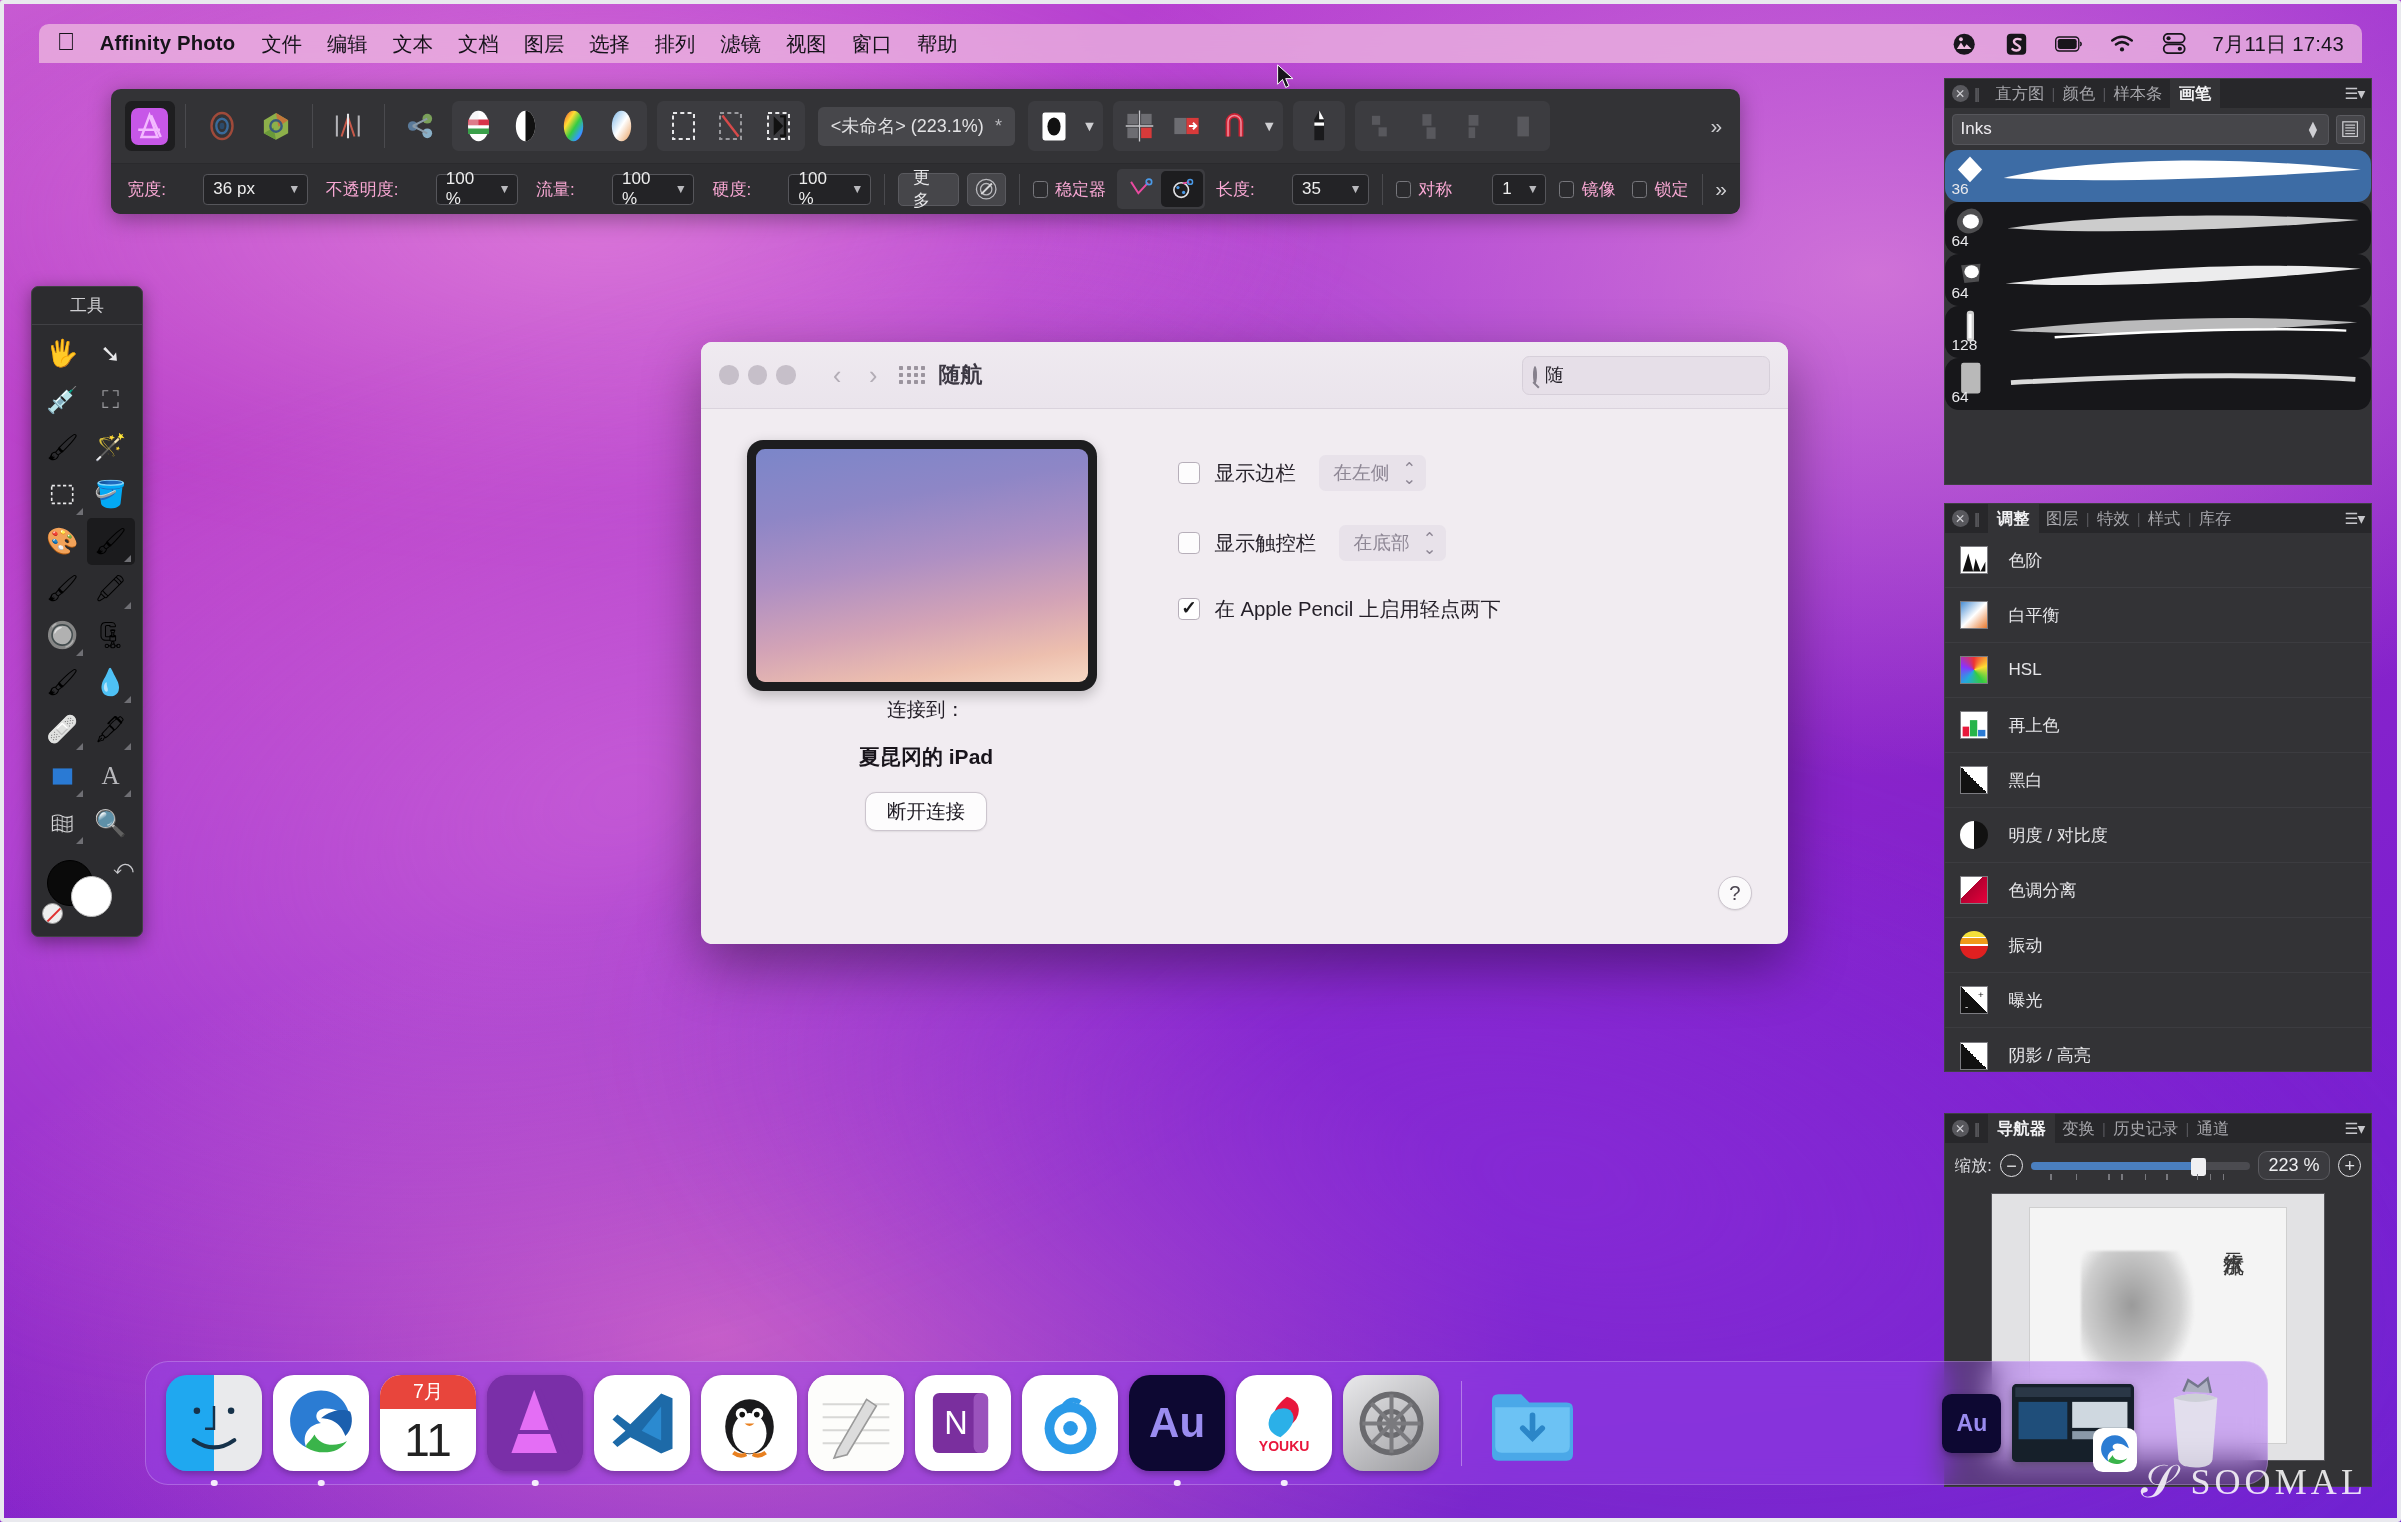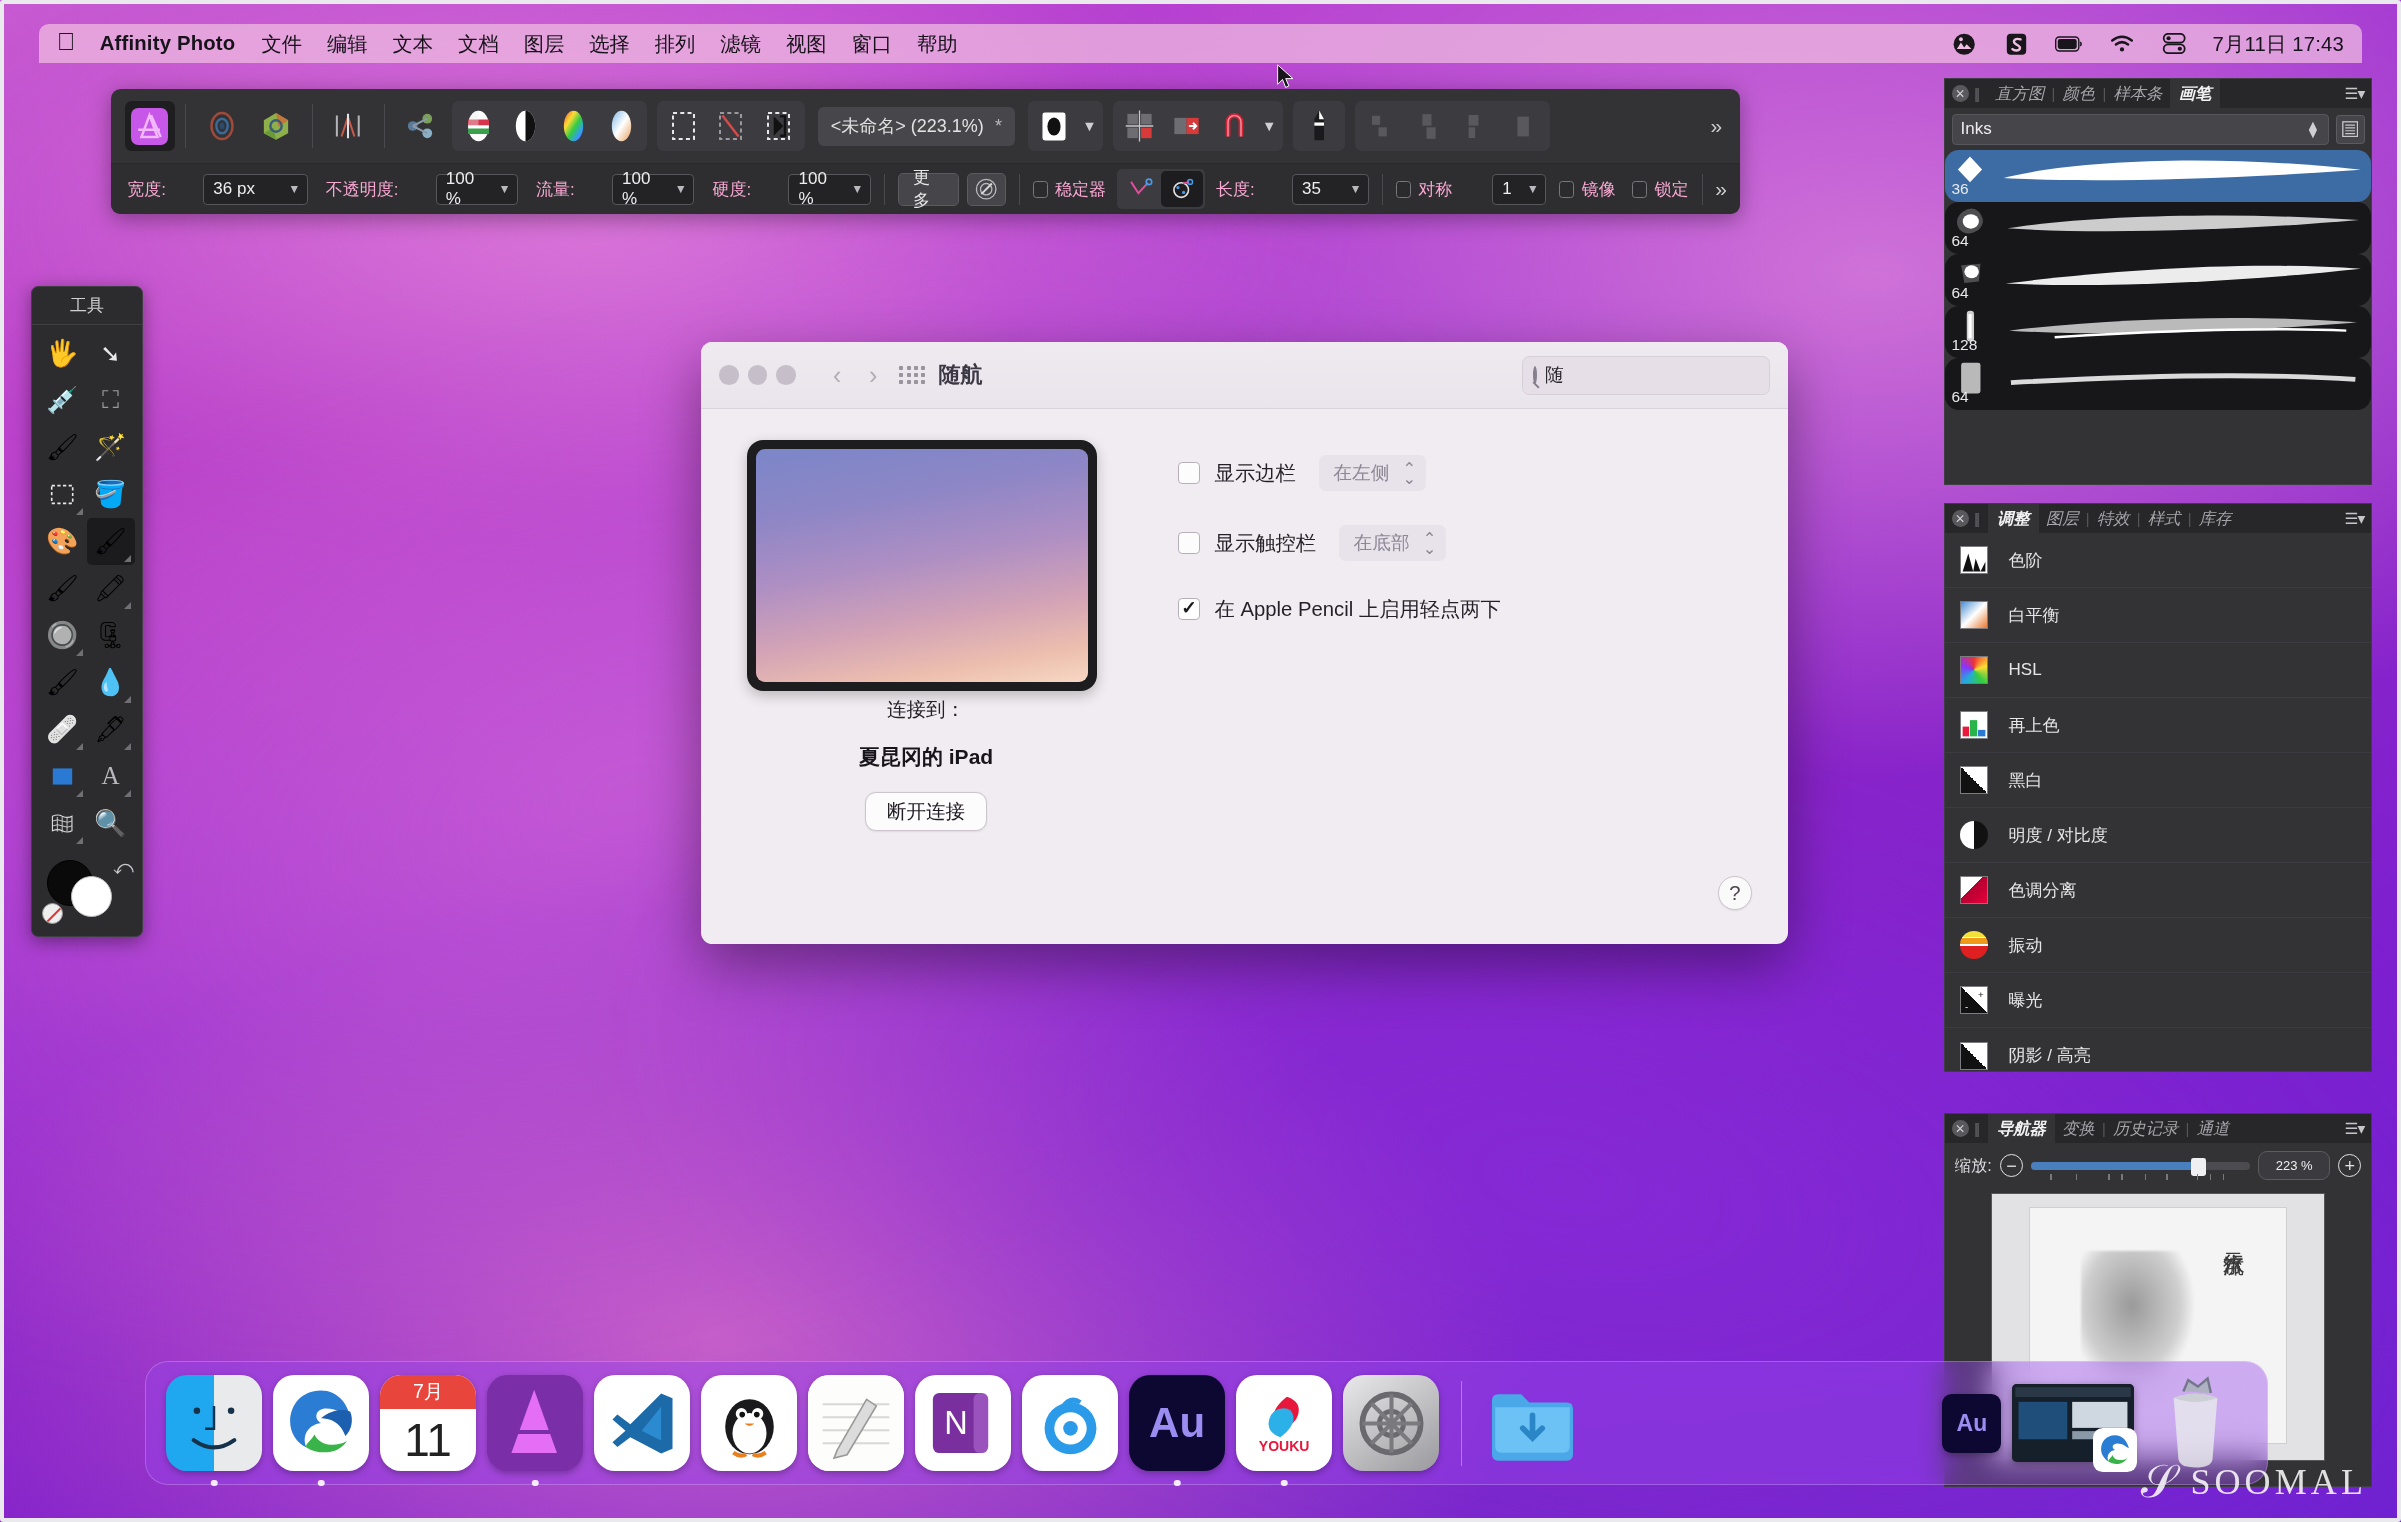--- a/index.html
+++ b/index.html
@@ -170,21 +170,21 @@
     background:#fbfafb; border:0.8px solid #cdc6cf; color:#4a444f; font-size:20.3px;
     display:flex;align-items:center;justify-content:center; box-shadow:0 0.8px 1.6px rgba(0,0,0,.1);
   }
 
   
   .panel { position:absolute; background:#333336; border:0.8px solid #3f3f43; overflow:hidden; }
   .pheader { height:29px; background:#27272a; display:flex; align-items:center; padding:0 6.5px; gap:0;}
   .pclose { width:17px;height:17px;border-radius:50%;background:#58585d;color:#cfcfd3;font-size:12.2px;
     display:flex;align-items:center;justify-content:center; margin-right:5.7px;}
   .pgrip { color:#6d6d72; font-size:14px; margin-right:9.8px; letter-spacing:-1.6px;}
-  .ptab { font-size:16.3px; color:#a5a5aa; padding:5.7px 7.3px; white-space:nowrap;font-style:italic;}
+  .ptab { font-size:16.3px; color:#a5a5aa; padding:5.7px 7.3px; white-space:nowrap;}
   .ptab.on { color:#f2f2f4; background:#333336; font-weight:bold; border-radius:2.4px 2.4px 0 0; padding:6.5px 9px;}
   .psep { color:#56565b; font-size:14.6px; }
   .pmenu { margin-left:auto; color:#c6c6ca; font-size:15.5px; letter-spacing:-0.8px;}
 
   #panel-brushes { left:1944px; top:78px; width:428px; height:407px; }
   #brush-sel-row { display:flex; align-items:center; padding:5.7px 6.5px; gap:6.5px;}
   #brush-select {
     flex:1; height:31px; background:#46464a; border:0.8px solid #56565b; border-radius:4.1px;
     display:flex; align-items:center; padding:0 8.1px; color:#eceaee; font-size:17px;
   }
@@ -207,21 +207,21 @@
   #nav-zoomrow .zl { font-size:16.3px; color:#dcdce0; }
   .circ-btn { width:23px;height:23px;border:1.6px solid #e3e3e6;border-radius:50%;color:#e3e3e6;
     display:flex;align-items:center;justify-content:center;font-size:18px; line-height:0;}
   #nav-slider { flex:1; height:11.4px; position:relative; }
   #nav-track { position:absolute; left:0; right:0; top:2.4px; height:7.3px; border-radius:4.1px; background:#4b4b50;}
   #nav-fill { position:absolute; left:0; top:2.4px; height:7.3px; border-radius:4.1px; background:#4a7fbf; width:76%;}
   #nav-knob { position:absolute; left:73%; top:-1.6px; width:15.5px; height:18px; background:#f0f0f2; border-radius:2.4px;}
   #nav-ticks { position:absolute; left:1.6px; right:1.6px; top:14.6px; height:5.7px; }
   #nav-ticks i { position:absolute; width:1.6px; height:5.7px; background:#78787d; }
   #nav-zoomval { width:72px; height:29px; background:#3b3b3f; border:0.8px solid #5b5b60; border-radius:9px;
-    display:flex; align-items:center; justify-content:center; color:#f0f0f2; font-size:13px;}
+    display:flex; align-items:center; justify-content:center; color:#f0f0f2; font-size:18px;}
   #nav-thumb { margin:4.9px 46px 0; height:268px; background:#e2e2e4; border:0.8px solid #55555a; position:relative; overflow:hidden;}
   #nav-thumb .inner { position:absolute; left:11%; top:5%; right:11%; bottom:6%; background:#f4f4f4; border:0.8px solid #cfcfcf;}
   #nav-thumb .horse { position:absolute; left:20%; top:18%; width:44%; height:58%;
     background:radial-gradient(ellipse at 45% 40%, #9a9a9a 0%, #cfcfcf 55%, transparent 72%); filter:blur(0.8px);}
   #nav-thumb .cal { position:absolute; right:16%; top:12%; color:#3a3a3a; font-size:21px; line-height:1.15; writing-mode:vertical-rl;}
 
   
   #dock {
     position:absolute; left:145px; top:1361px; width:2123px; height:124px;
     background:rgba(150,70,235,.42); border:0.8px solid rgba(255,255,255,.22);

